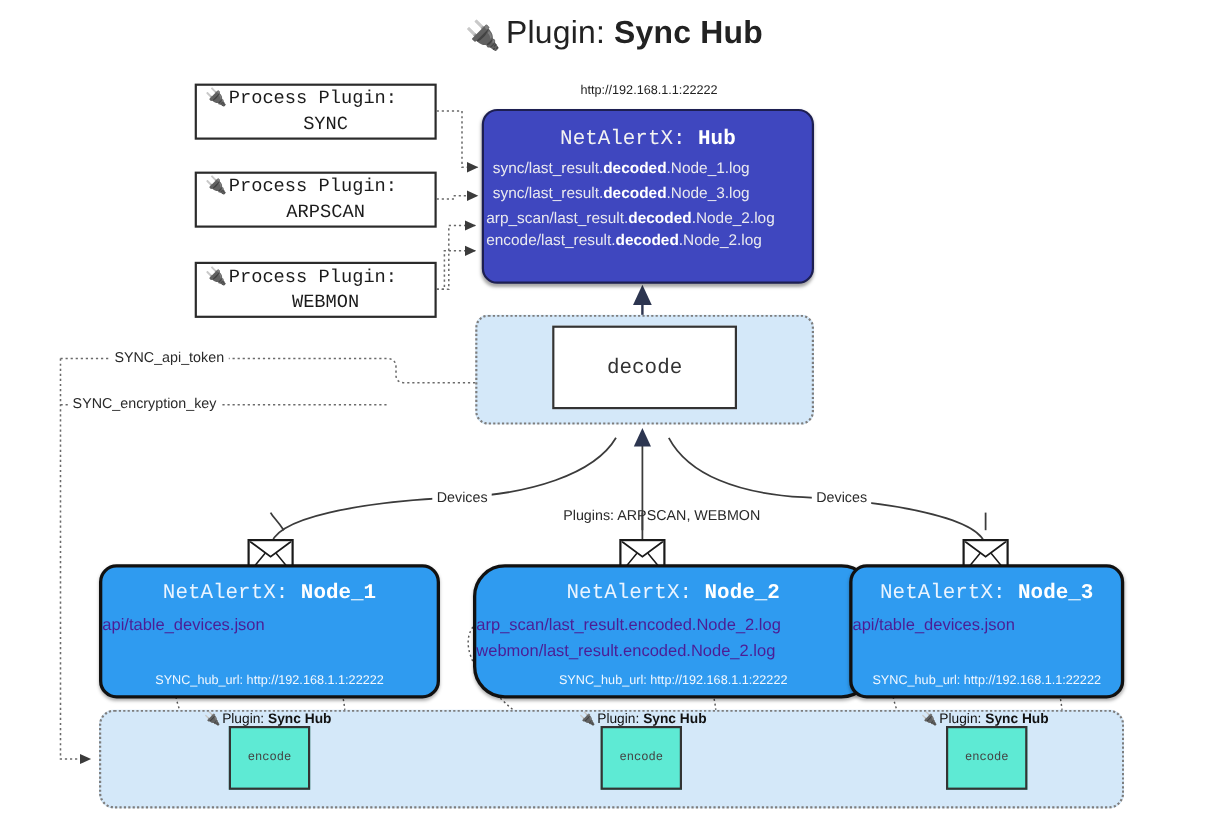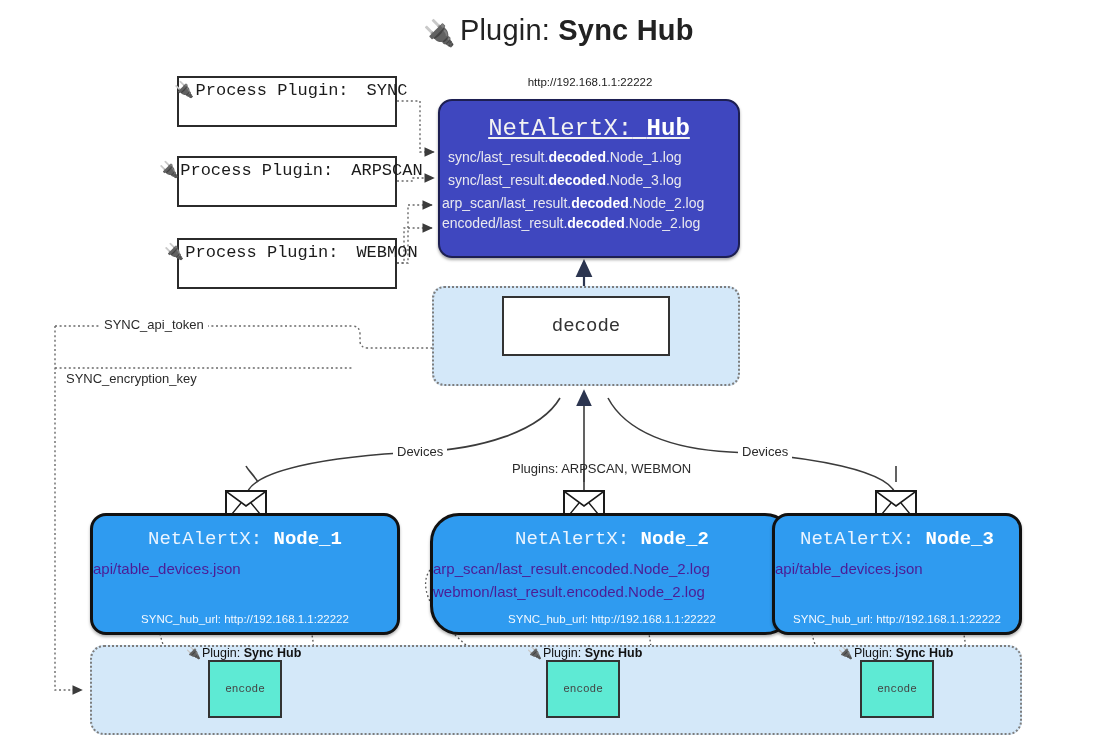--- a/index.html
+++ b/index.html
@@ -17,41 +17,41 @@
          color:#222;letter-spacing:.2px;}
   #title .plug{font-size:26px;vertical-align:-2px;margin-right:4px;}
   #title .b{font-weight:bold;}
 
   #hub-url{left:445px;top:76px;width:290px;text-align:center;font-size:11.5px;color:#222;}
 
   
   .procbox{border:2px solid #2b2b2b;background:#ffffff;
            font-family:"Liberation Mono","DejaVu Sans Mono",monospace;
            font-size:17px;color:#1b1b1b;line-height:1.35;
-           display:flex;flex-direction:row;justify-content:center;
+           display:flex;flex-direction:column;justify-content:center;
            padding-top:2px;}
   .procbox .l1{padding-left:8px;white-space:nowrap;}
   .procbox .l2{text-align:center;padding-left:18px;}
   .procbox .plug{font-size:16px;margin-right:1px;}
 
   
   #hub{left:438px;top:99px;width:302px;height:159px;background:#3f47bf;
        border:2px solid #1d1f52;border-radius:14px;color:#fff;
        box-shadow:0 2px 3px rgba(0,0,0,.35);}
   #hub .htitle{font-family:"Liberation Mono","DejaVu Sans Mono",monospace;
-       font-size:24px;text-align:center;margin-top:14px;color:#f2f2f2;text-decoration:underline;}
+       font-size:19px;text-align:center;margin-top:14px;color:#f2f2f2;}
   #hub .htitle b{color:#ffffff;}
   #hub .logline{font-size:14px;color:#e9e9ef;margin-top:7px;padding-left:8px;
        white-space:nowrap;}
   #hub .logline b{color:#ffffff;font-weight:bold;}
 
   
   #decode-zone{left:432px;top:286px;width:308px;height:100px;
        background:#d4e8f9;border:2px dotted #7d7d7d;border-radius:12px;}
-  #decode{left:502px;top:296px;width:168px;height:60px;background:#fff;
+  #decode{left:502px;top:296px;width:168px;height:76px;background:#fff;
        border:2px solid #333;display:flex;align-items:center;justify-content:center;
        font-family:"Liberation Mono","DejaVu Sans Mono",monospace;font-size:19px;color:#333;}
 
   
   .node{border:3px solid #111;border-radius:16px;background:#2f9bf0;color:#fff;
         box-shadow:0 2px 3px rgba(0,0,0,.3);}
   .node .ntitle{font-family:"Liberation Mono","DejaVu Sans Mono",monospace;
         font-size:19px;text-align:center;margin-top:12px;color:#eaf4ff;}
   .node .ntitle b{color:#ffffff;}
   .node .nline{font-size:15px;text-align:left;color:#4c1d95;margin-top:10px;white-space:nowrap;}
@@ -177,29 +177,29 @@
     <div class="logline">
       <span>sync/last_result.</span><b>decoded</b><span>.Node_1.log</span>
     </div>
     <div class="logline">
       <span>sync/last_result.</span><b>decoded</b><span>.Node_3.log</span>
     </div>
     <div class="logline" style="padding-left:2px;">
       <span>arp_scan/last_result.</span><b>decoded</b><span>.Node_2.log</span>
     </div>
     <div class="logline" style="padding-left:2px;margin-top:4px;">
-      <span>encoded/last_result.</span><b>decoded</b><span>.Node_2.log</span>
+      <span>encode/last_result.</span><b>decoded</b><span>.Node_2.log</span>
     </div>
   </div>
 
   <div class="abs" id="decode-zone"></div>
   <div class="abs" id="decode">decode</div>
 
   <div class="abs elabel" style="left:100px;top:317px;">SYNC_api_token</div>
-  <div class="abs elabel" style="left:62px;top:371px;">SYNC_encryption_key</div>
+  <div class="abs elabel" style="left:62px;top:359px;">SYNC_encryption_key</div>
 
   <div class="abs elabel" style="left:393px;top:444px;">Devices</div>
   <div class="abs elabel nb" style="left:508px;top:461px;">Plugins: ARPSCAN, WEBMON</div>
   <div class="abs elabel" style="left:738px;top:444px;">Devices</div>
 
   <div class="abs envelope" style="left:225px;top:490px;">
     <svg width="38" height="28" viewBox="0 0 38 28" style="display:block">
       <path d="M0,0 L19,14 L38,0" stroke="#1a1a1a" stroke-width="1.6" fill="none"></path>
       <path d="M0,28 L14,11 M38,28 L24,11" stroke="#1a1a1a" stroke-width="1.4" fill="none"></path>
     </svg>

